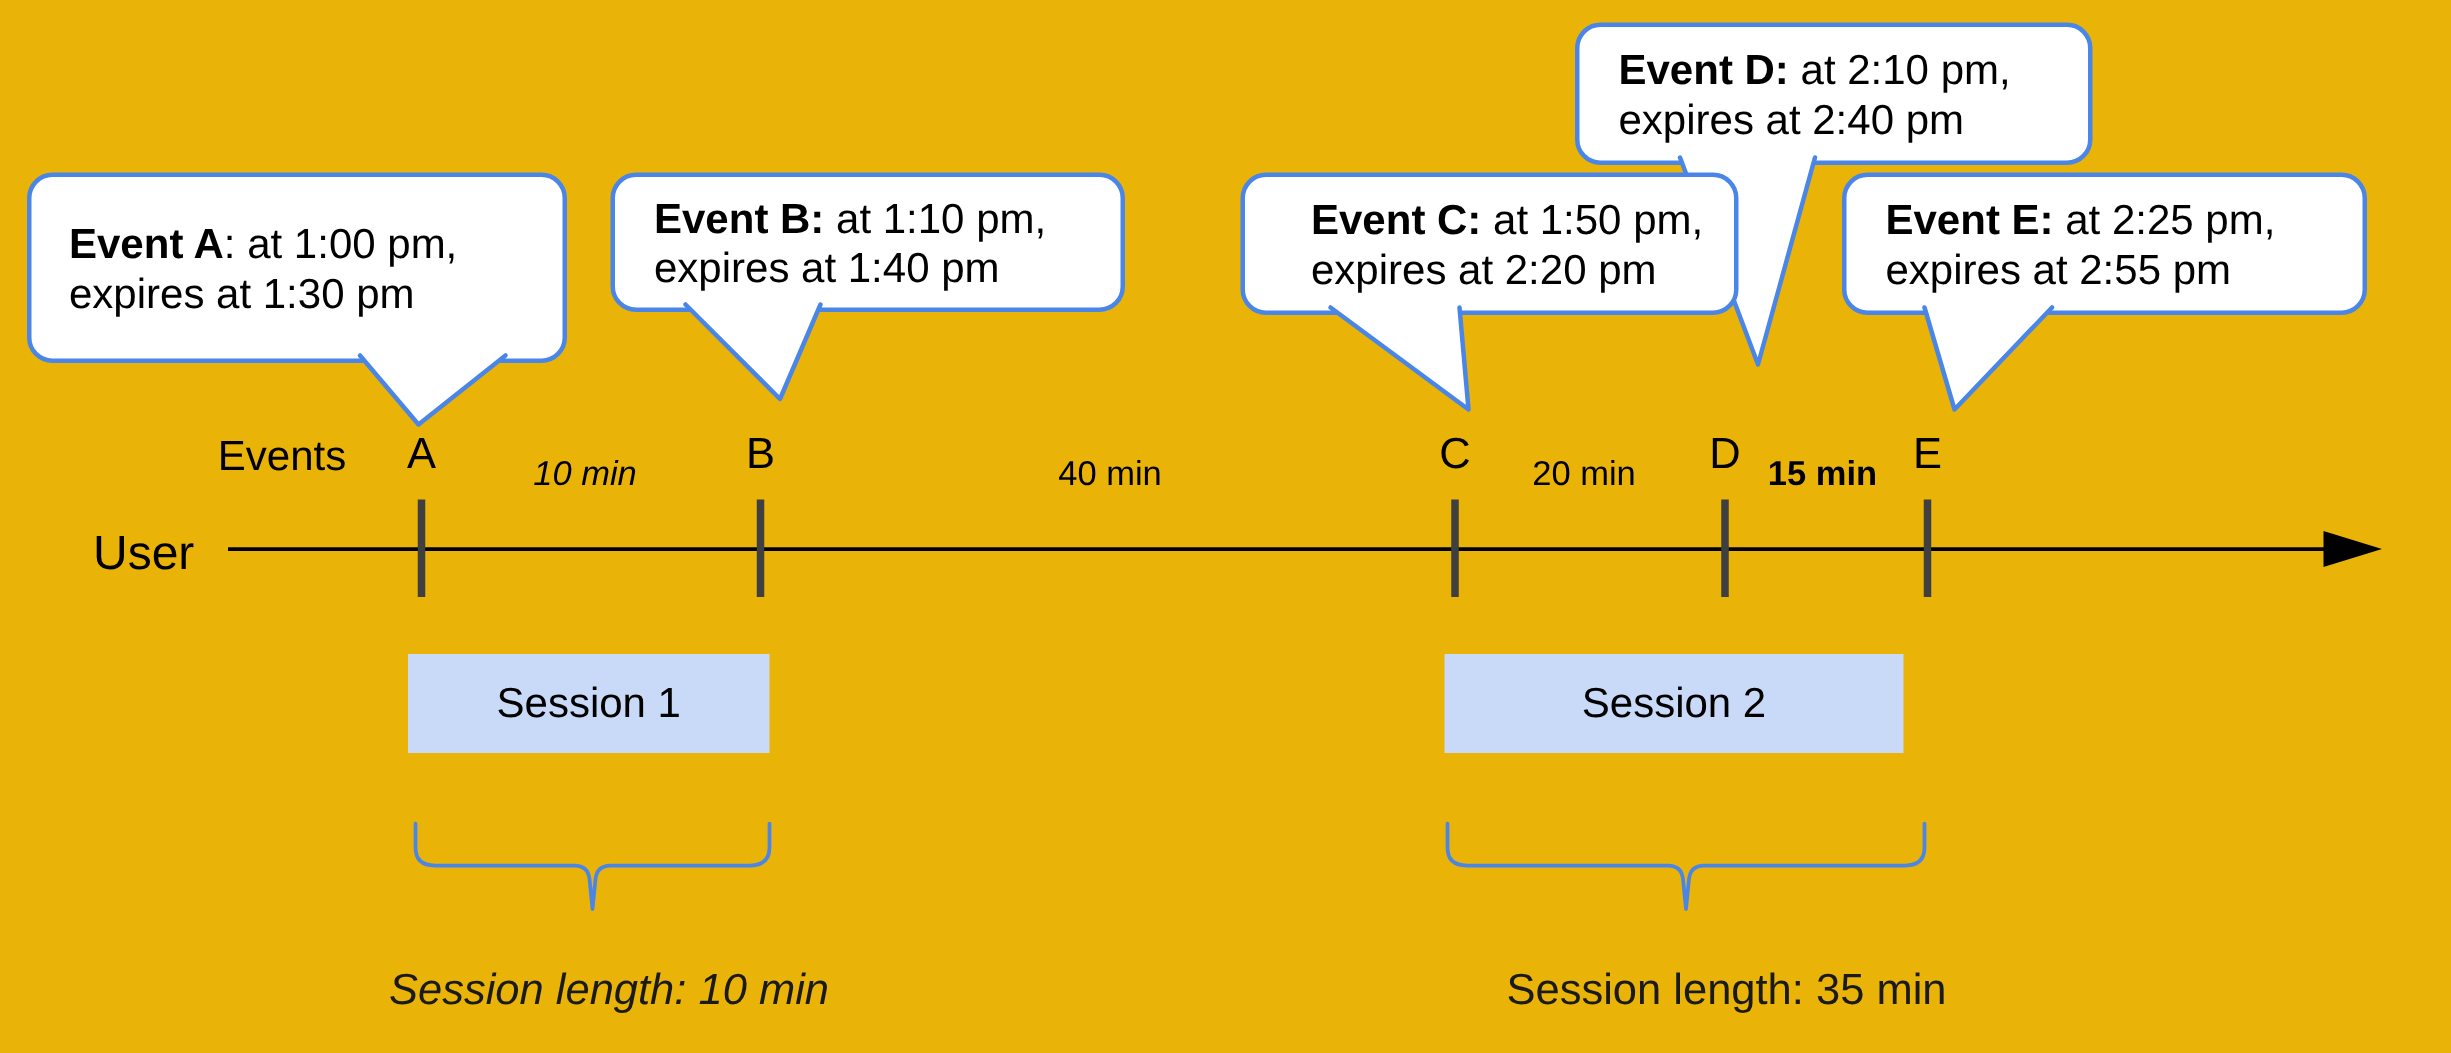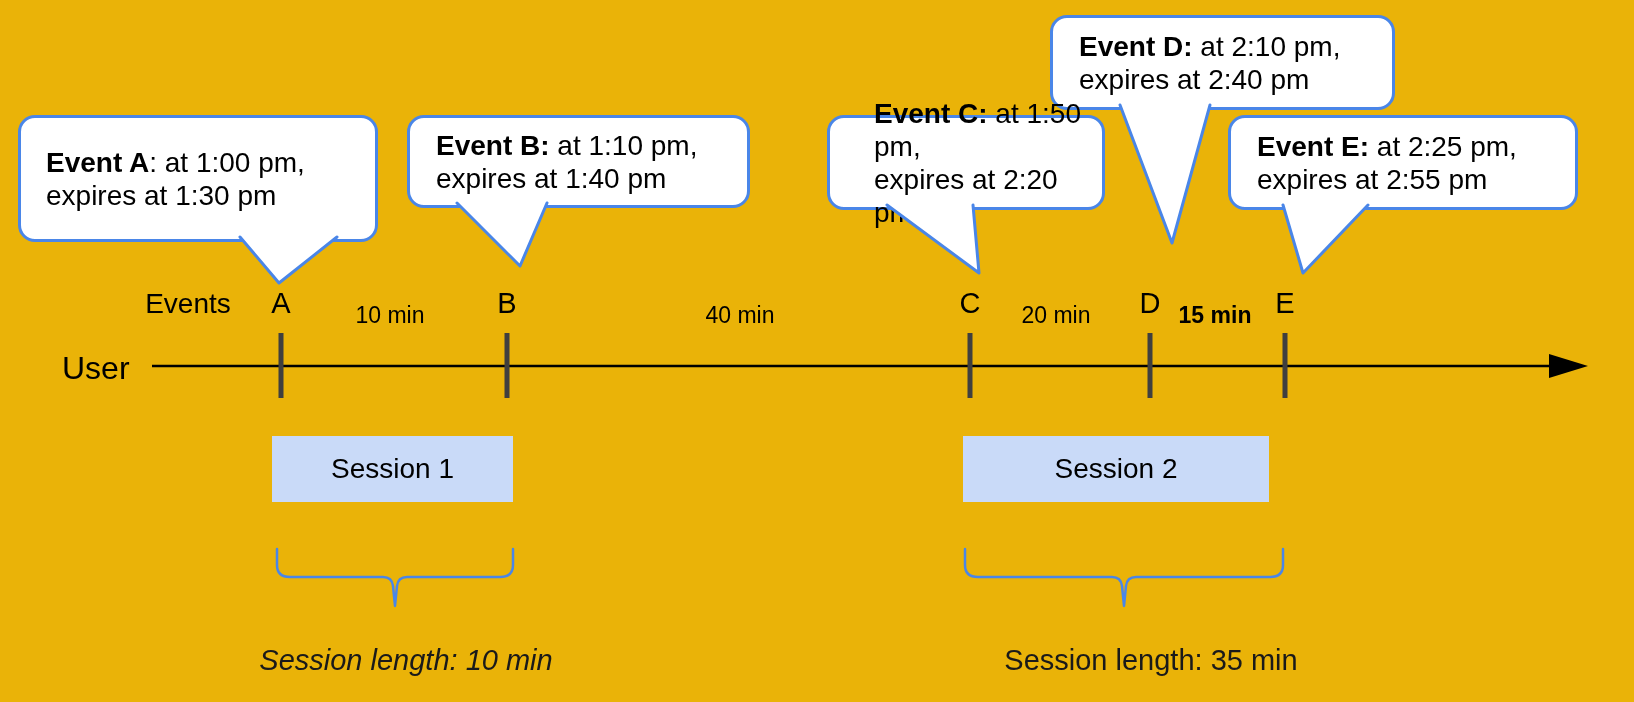--- a/index.html
+++ b/index.html
@@ -20,31 +20,31 @@
     background:#ffffff;
     border:3px solid #4a86e8;
     border-radius:17px;
     display:flex;flex-direction:column;justify-content:center;
     padding-left:26px;
     font-size:28px;line-height:33px;color:#000;
   }
   .bubble b{font-weight:700;}
   .bubble-a{left:18px;top:115px;width:360px;height:127px;padding-left:25px;}
   .bubble-b{left:407px;top:115px;width:343px;height:93px;}
-  .bubble-c{left:827px;top:115px;width:278px;height:95px;padding-left:44px;}
+  .bubble-c{left:827px;top:115px;width:332px;height:95px;padding-left:44px;}
   .bubble-d{left:1050px;top:15px;width:345px;height:95px;}
   .bubble-e{left:1228px;top:115px;width:350px;height:95px;}
 
   .lbl{position:absolute;white-space:nowrap;text-align:right;}
   .events-lbl{left:138px;top:288px;width:100px;text-align:center;font-size:28px;}
   .user-lbl{left:62px;top:350px;font-size:32px;}
   .mark{top:287px;width:60px;text-align:center;font-size:29px;}
   .mark-a{left:251px;} .mark-b{left:477px;} .mark-c{left:940px;} .mark-d{left:1120px;} .mark-e{left:1255px;}
   .interval{top:302px;width:120px;text-align:center;font-size:23px;}
-  .int-0{left:330px;} .int-1{left:680px;} .int-2{left:996px;} .int-3{left:1155px;font-weight:bold;}
+  .int-0{left:330px;font-style:italic;} .int-1{left:680px;} .int-2{left:996px;} .int-3{left:1155px;font-weight:bold;}
 
   .session{
     position:absolute;top:436px;height:66px;
     background:#c9daf8;
     display:flex;align-items:center;justify-content:center;
     font-size:28px;color:#000;
   }
   .session-1{left:272px;width:241px;}
   .session-2{left:963px;width:306px;text-align:right;}
 

